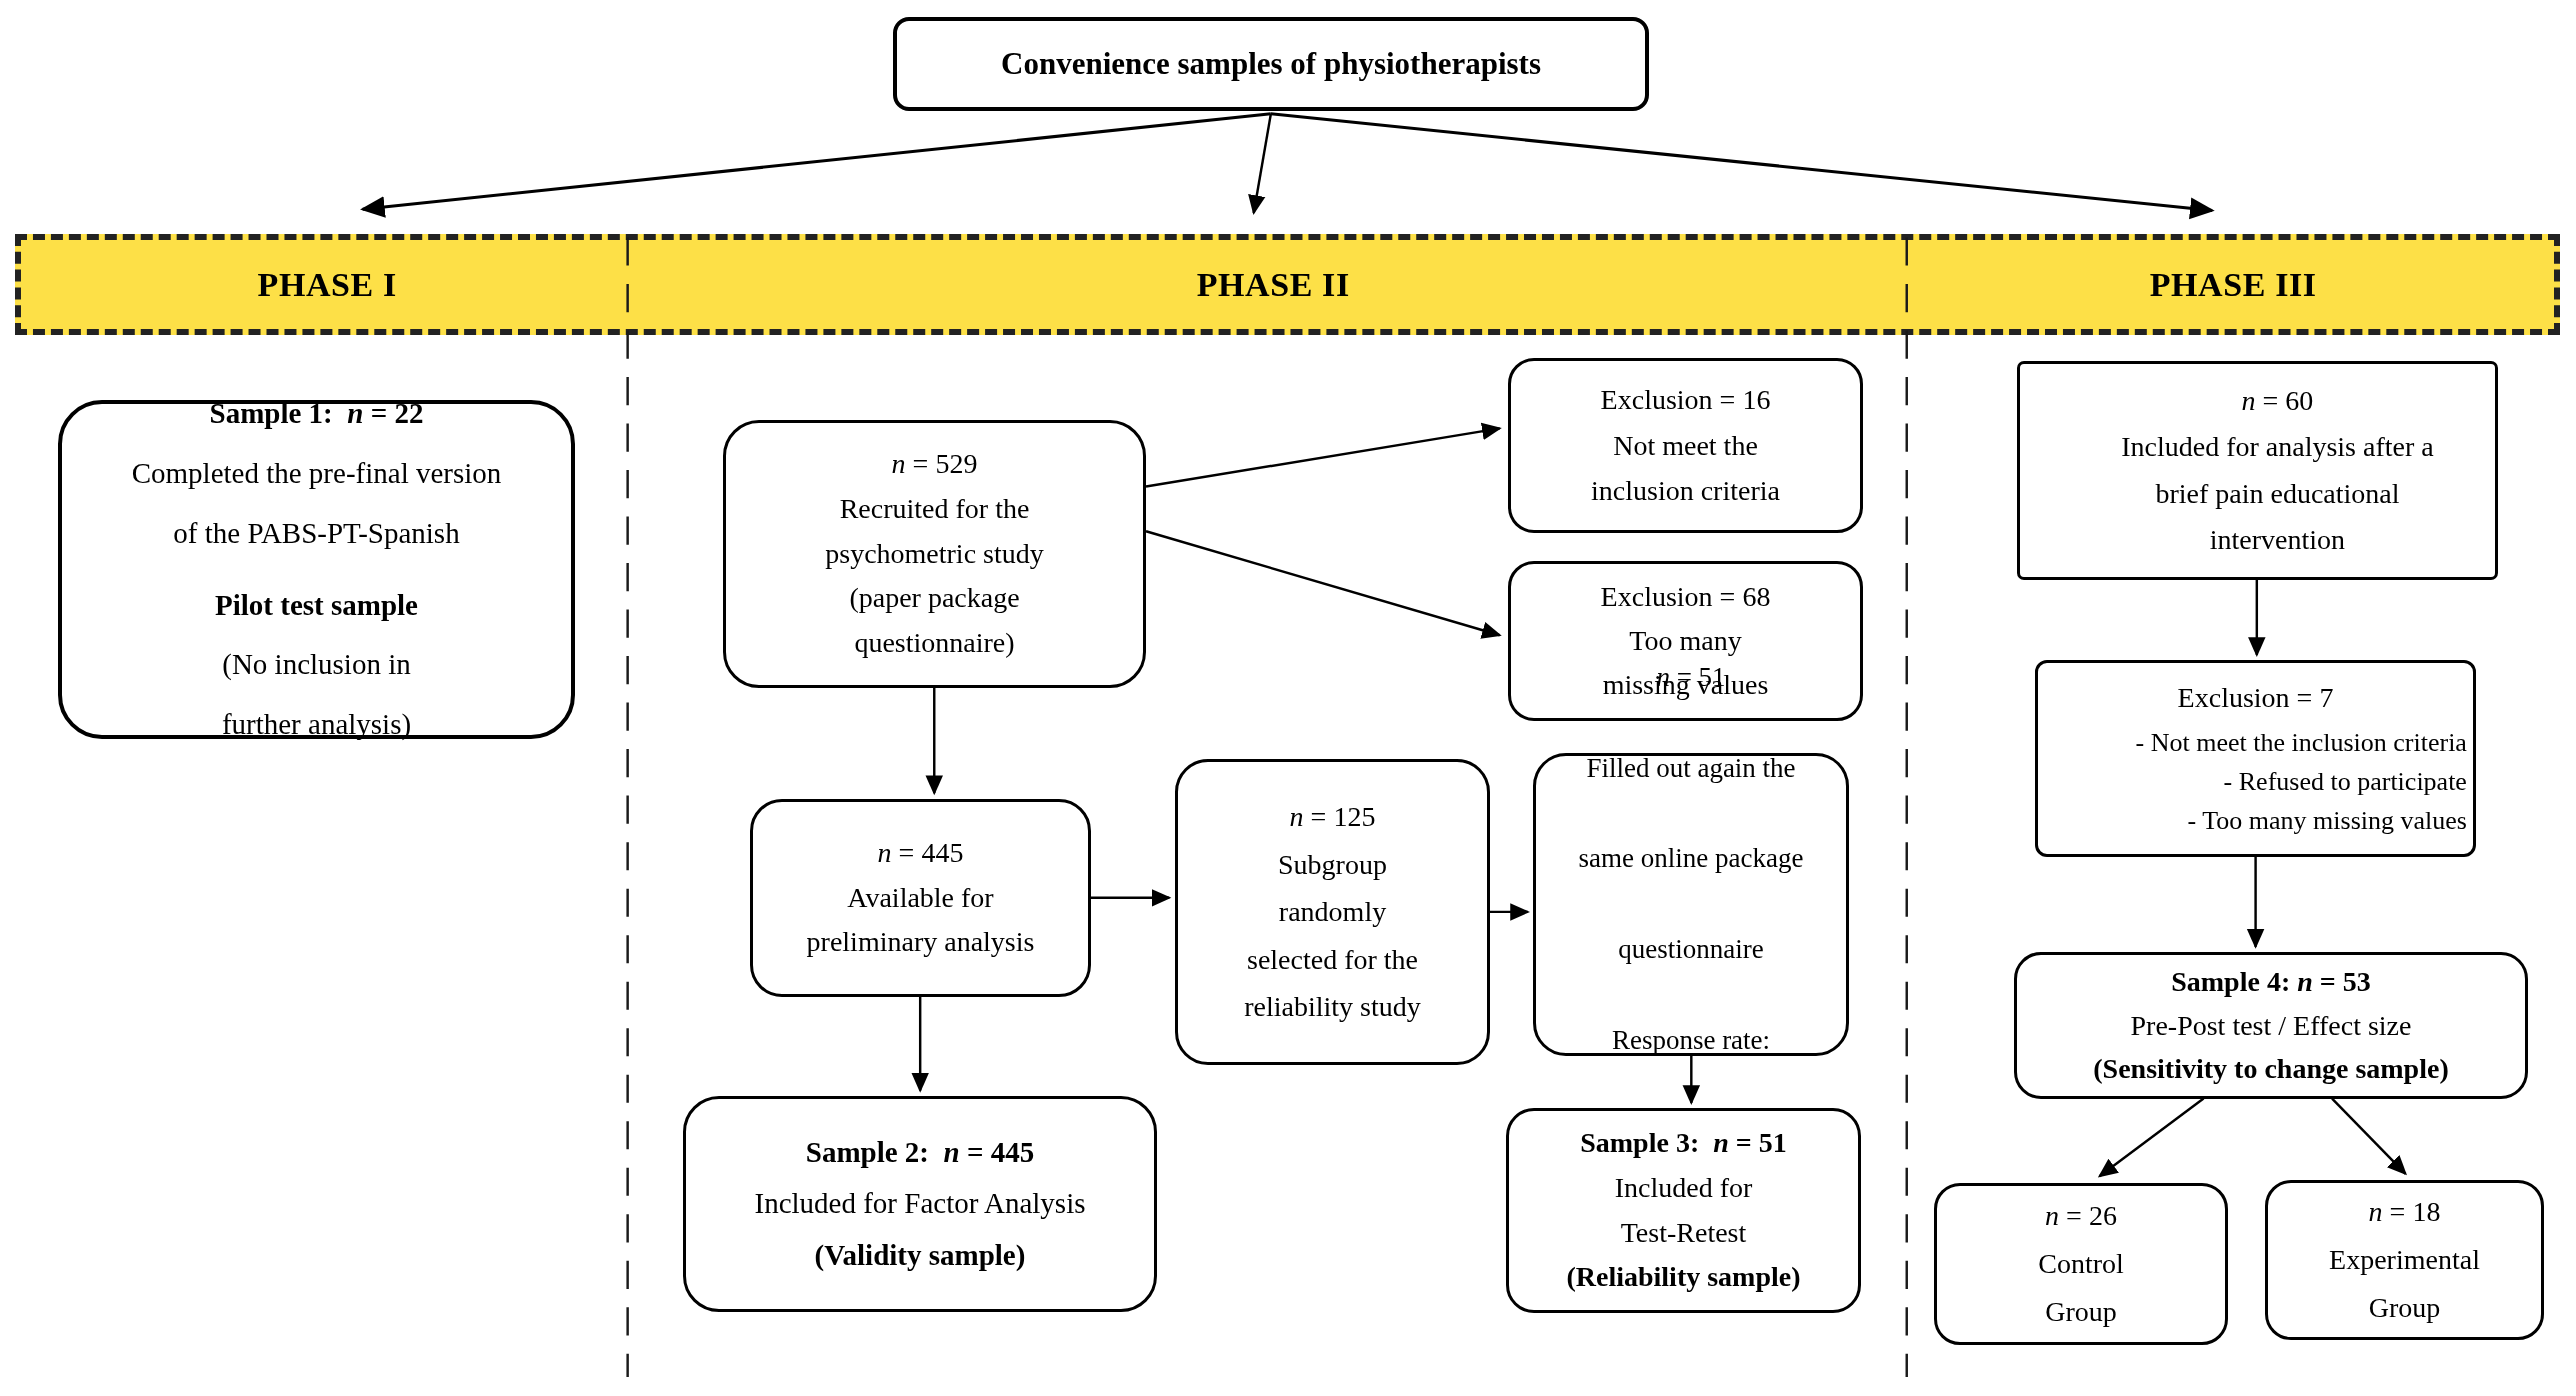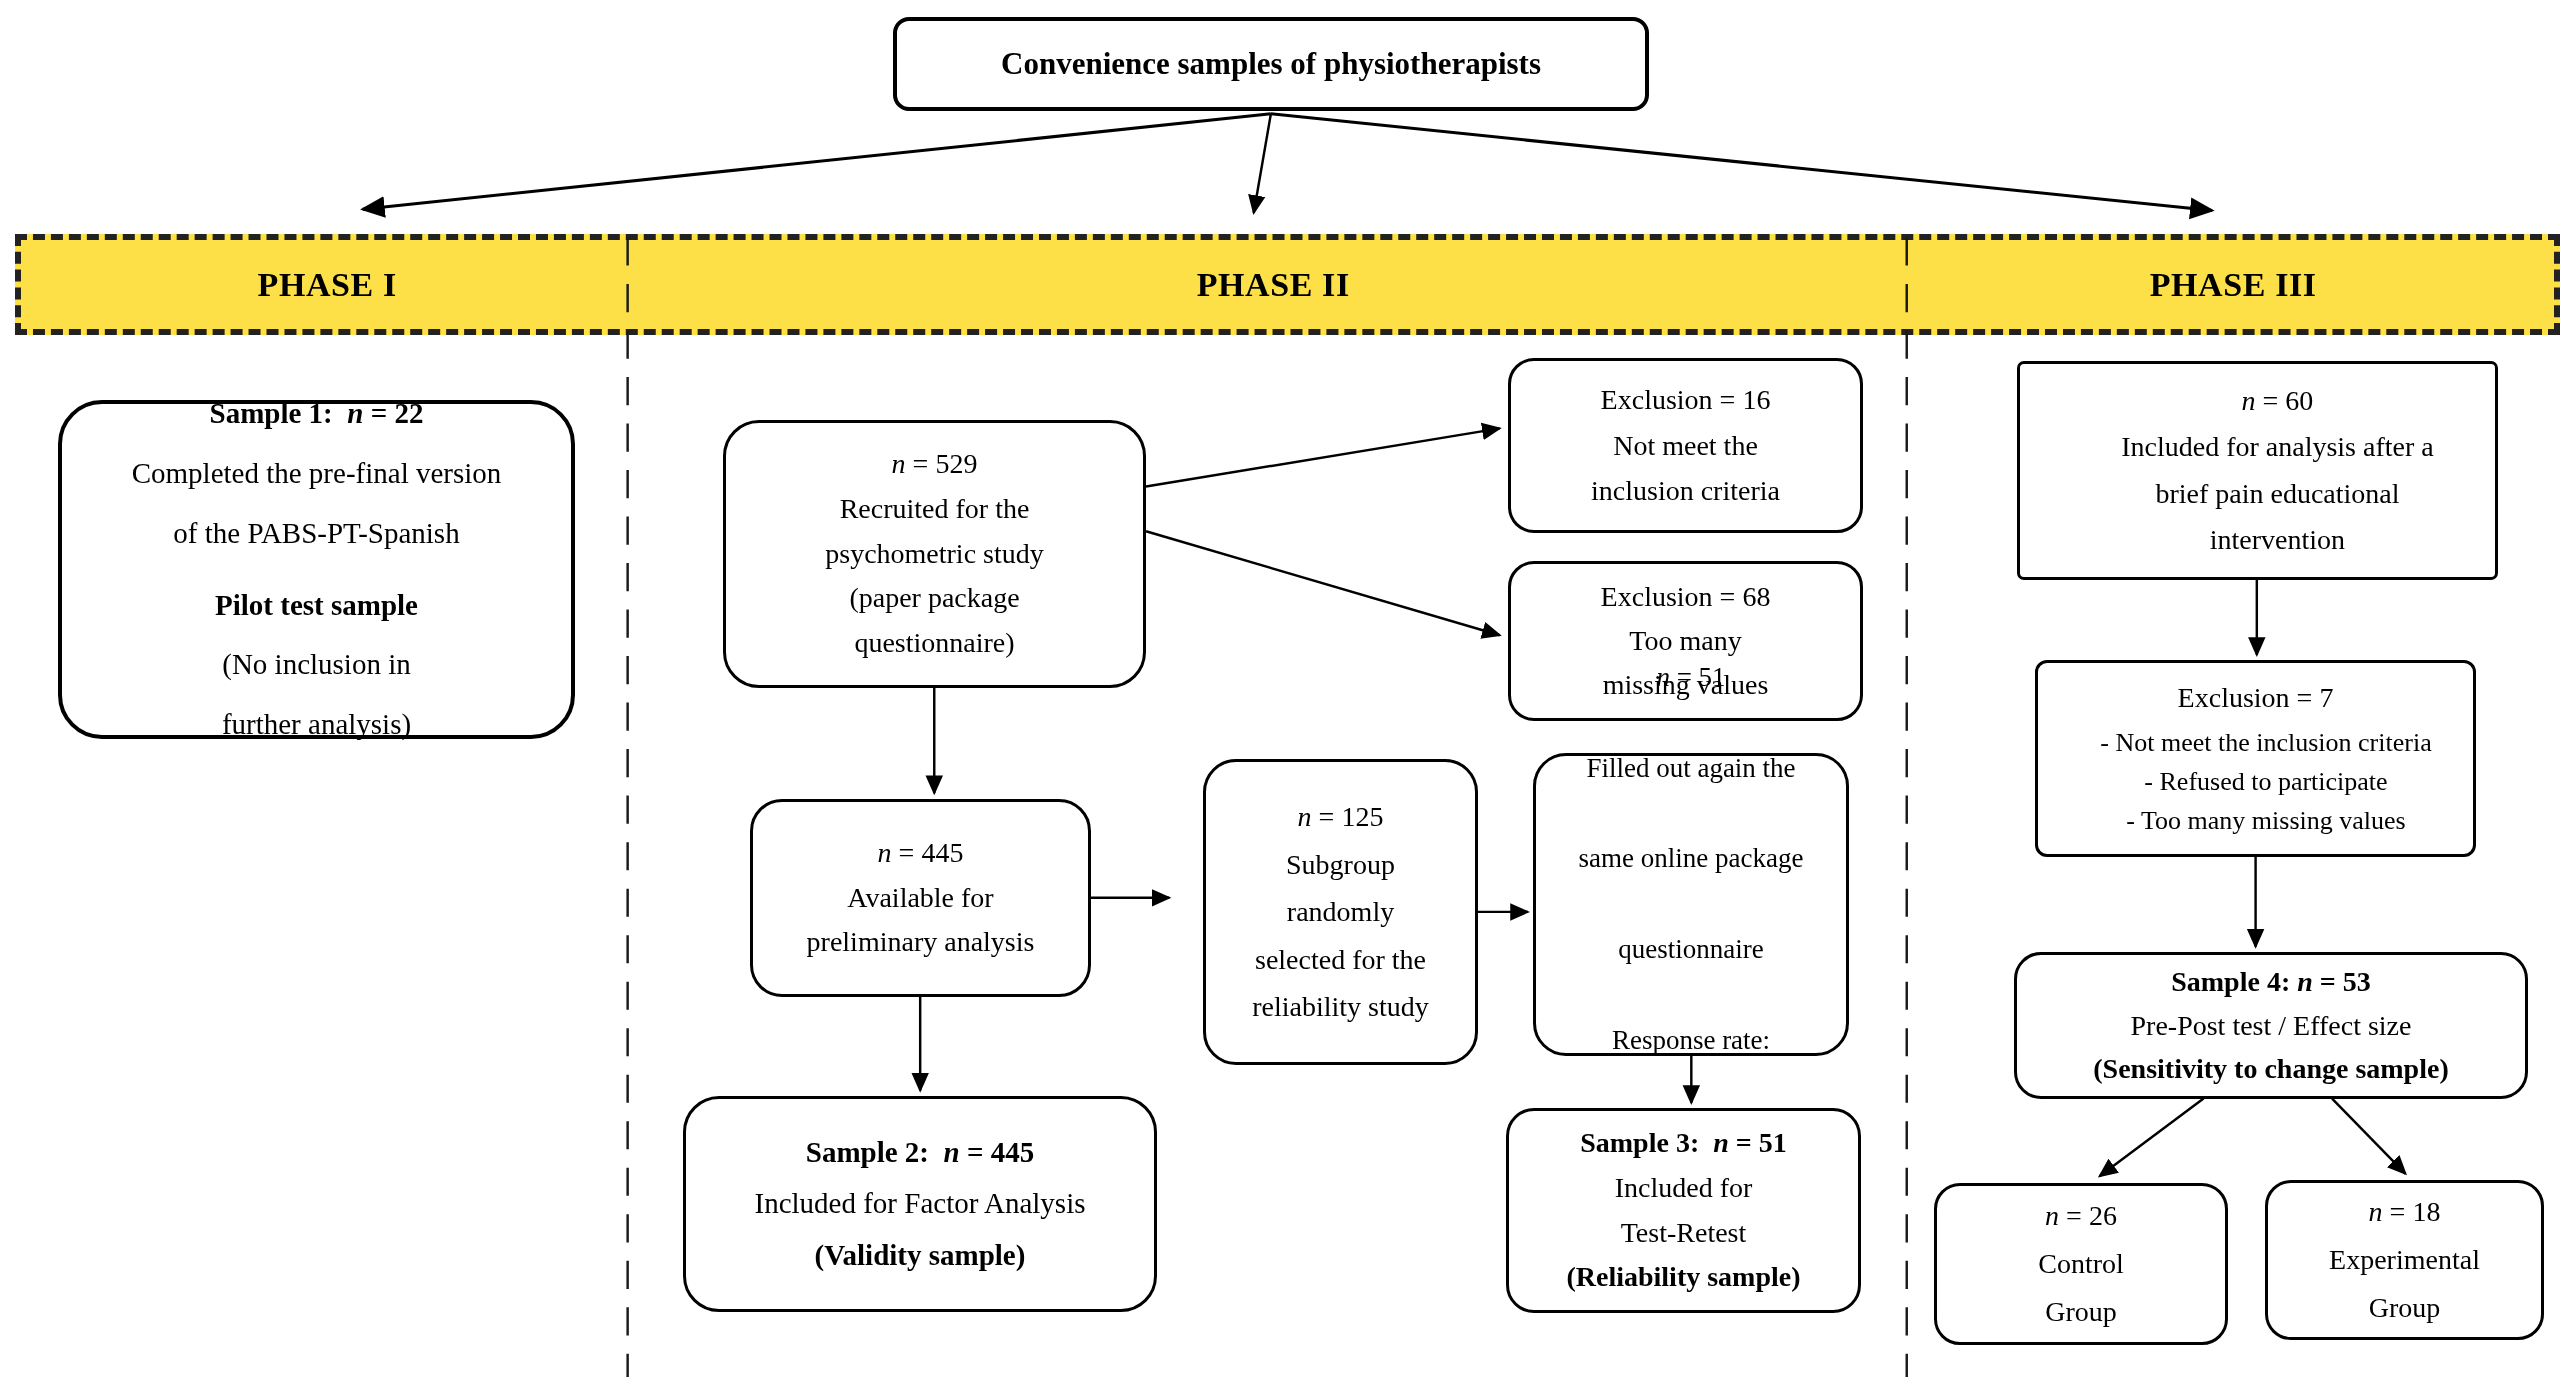--- a/index.html
+++ b/index.html
@@ -37,29 +37,29 @@
     border-width: 4.9px; border-radius: 16px; font-size: 31px; font-weight: bold; line-height: 1.2;
   }
 
   #b-sample1 { left: 58px;  top: 400px;  width: 517px; height: 339px; border-radius: 44px; font-size: 29px; line-height: 1.58; border-width: 4.3px; gap: 14px; }
   #b-sample1 .gap-above { margin-top: 12.2px; }
 
   #b-n529   { left: 723px; top: 420px;  width: 423px; height: 268px; border-radius: 36px; }
   #b-excl16 { left: 1508px; top: 358px;  width: 355px; height: 175px; border-radius: 26px; line-height: 1.62; }
   #b-excl68 { left: 1508px; top: 561px;  width: 355px; height: 160px; border-radius: 26px; line-height: 1.58; }
   #b-n445   { left: 750px; top: 799px; width: 341px; height: 198px; border-radius: 32px; }
-  #b-n125   { left: 1175px; top: 759px; width: 275px; height: 306px; border-radius: 33px; line-height: 1.7; margin-left: 28px; }
+  #b-n125   { left: 1175px; top: 759px; width: 315px; height: 306px; border-radius: 33px; line-height: 1.7; }
   #b-n51    { left: 1533px; top: 753px; width: 316px; height: 303px; border-radius: 33px; font-size: 27px; line-height: 1.62; gap: 47px; }
   #b-sample2{ left: 683px; top: 1096px; width: 474px; height: 216px; border-radius: 36px; font-size: 29px; line-height: 1.78; }
   #b-sample3{ left: 1506px; top: 1108px; width: 355px; height: 205px; border-radius: 28px; line-height: 1.6; }
 
   #b-n60    { left: 2017px; top: 361px;  width: 481px; height: 219px; border-radius: 7px; line-height: 1.66; padding-left: 46px; }
   #b-excl7  { left: 2035px; top: 660px; width: 441px; height: 197px; border-radius: 12px; font-size: 26px; line-height: 1.5; }
   #b-excl7 .excl-head { font-size: 28px; margin-bottom: 3.7px; }
-  #b-excl7 .bullet { text-align: center; padding-left: 21px; }
+  #b-excl7 .bullet { text-align: right; padding-left: 21px; }
   #b-sample4{ left: 2014px; top: 952px; width: 514px; height: 147px; border-radius: 27px; line-height: 1.55; }
   #b-control{ left: 1934px; top: 1183px; width: 294px; height: 162px; border-radius: 26px; line-height: 1.72; }
   #b-exper  { left: 2265px; top: 1180px; width: 279px; height: 160px; border-radius: 26px; line-height: 1.72; }
 </style>
 </head>
 <body>
 
 <div id="canvas">
 
   <div class="band">

